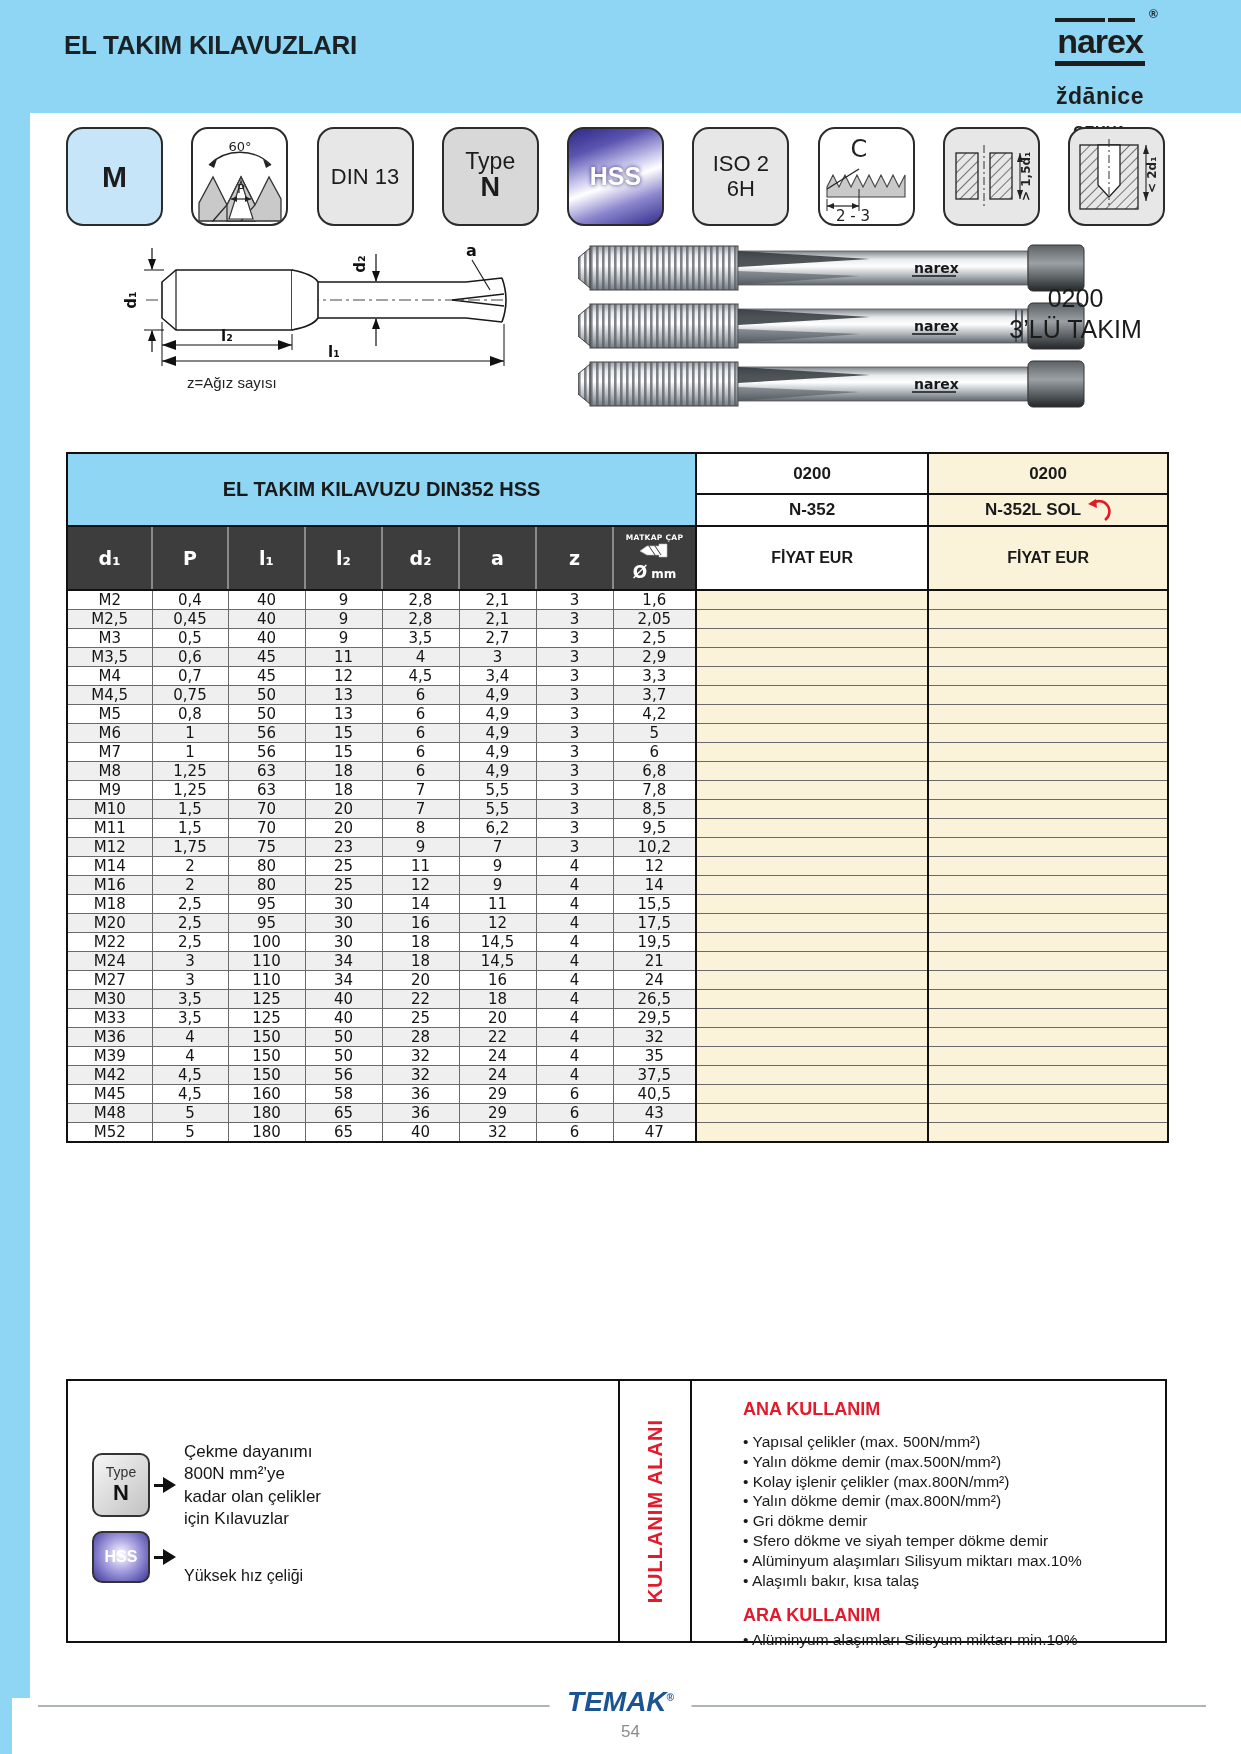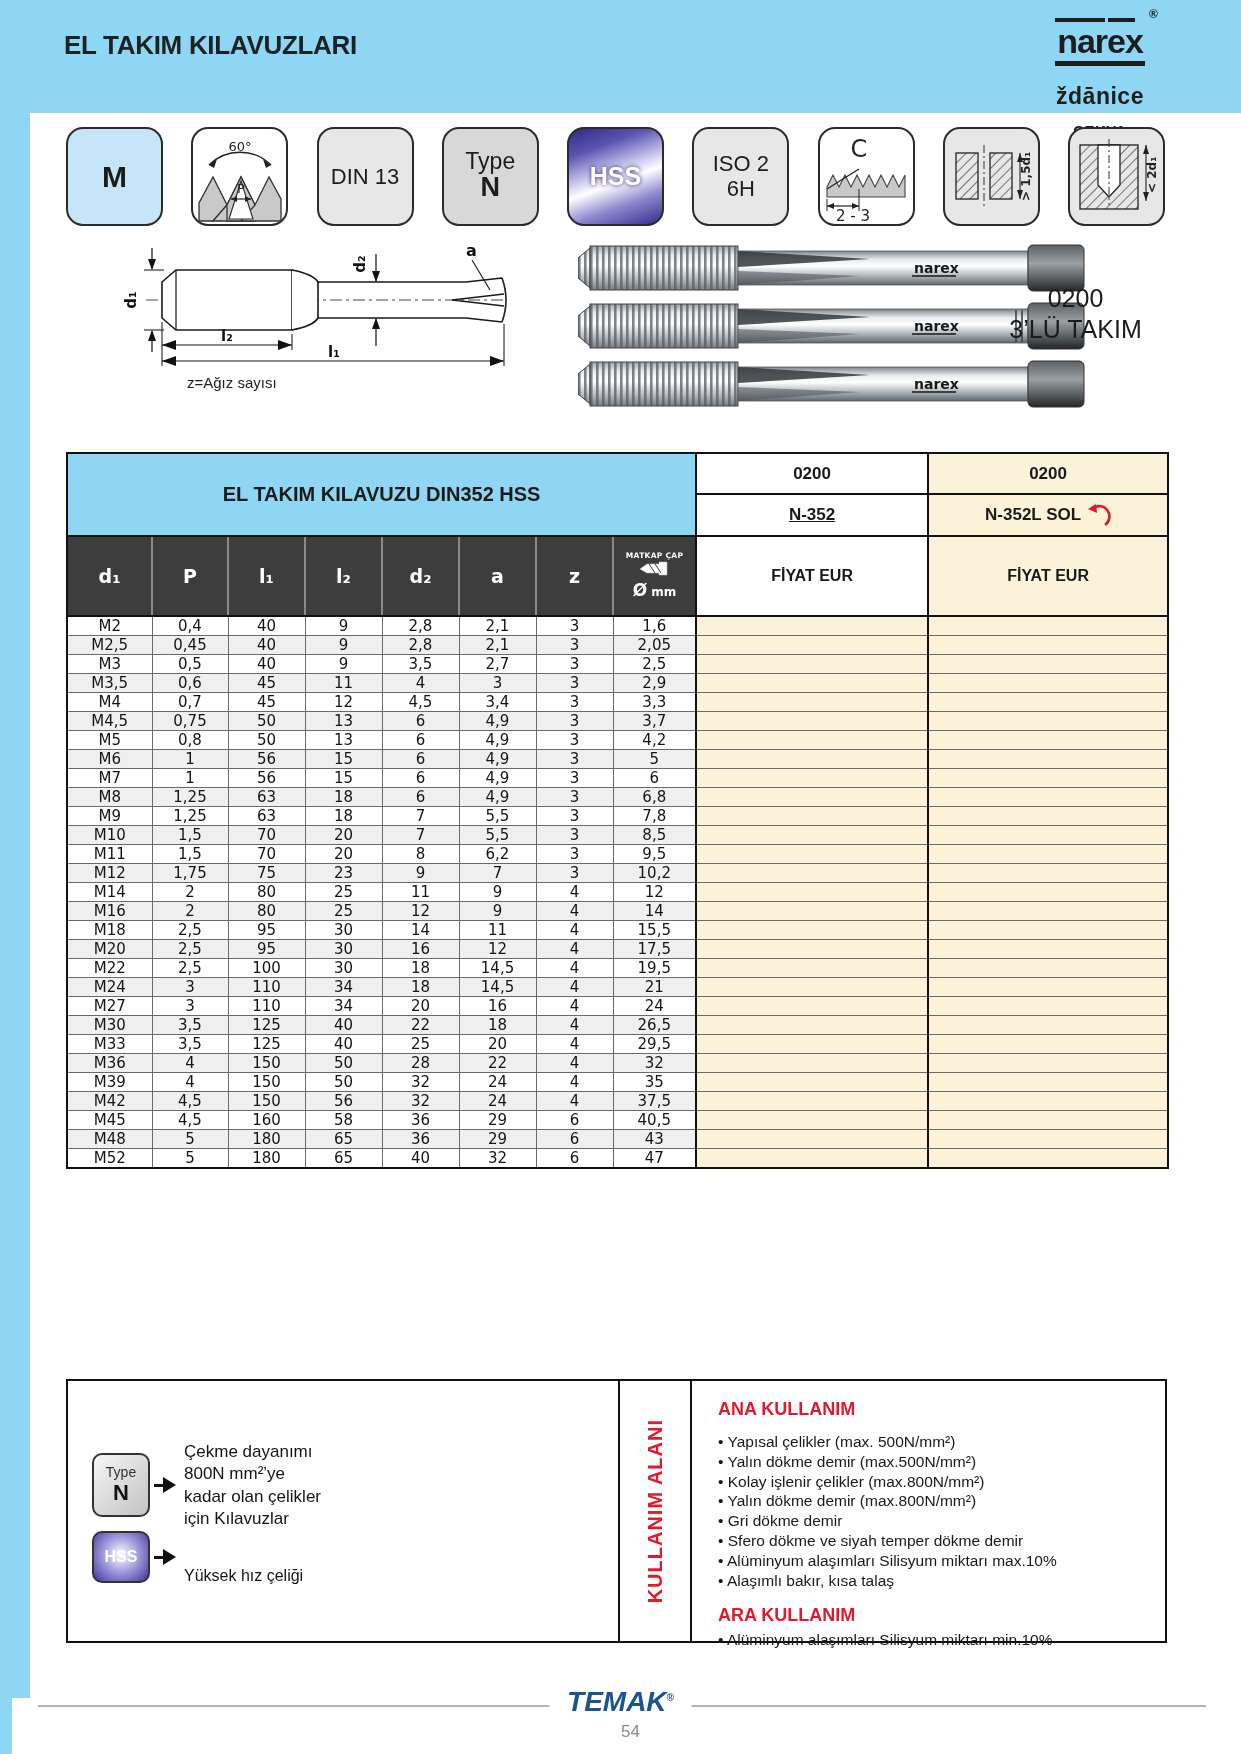--- a/index.html
+++ b/index.html
@@ -39,24 +39,24 @@
 
   
   .photos { position:absolute; left:578px; top:240px; }
   .product-code { position:absolute; left:978px; top:283px; width:195px; text-align:center; font-size:25px; color:#1b1b1b; line-height:1.25; }
 
   
   table.main { position:absolute; left:66px; top:452px; width:1101px; border-collapse:collapse; table-layout:fixed; border:2px solid #111; }
   table.main td, table.main th { text-align:center; vertical-align:middle; overflow:hidden; }
   .cell-title { background:#8ed6f3; font-size:20px; font-weight:bold; border:2px solid #111; }
   .code-cell { height:41px; font-size:17px; font-weight:bold; background:#fff; border:2px solid #111; }
-  .model-cell { height:42px; font-size:17px; font-weight:bold; background:#fff; border:2px solid #111;text-decoration:underline; }
+  .model-cell { height:32px; font-size:17px; font-weight:bold; background:#fff; border:2px solid #111; }
   .cream { background:#faf3da !important; }
   .sol-wrap { display:inline-flex; align-items:center; }
-  .dark-h { height:80px; background:#3e3d3d; color:#fff; font-size:19px; font-weight:bold; border-left:2px solid #8a8a8a; border-top:2px solid #111; border-bottom:2px solid #111; font-family:"DejaVu Sans","Liberation Sans",sans-serif; }
+  .dark-h { height:64px; background:#3e3d3d; color:#fff; font-size:19px; font-weight:bold; border-left:2px solid #8a8a8a; border-top:2px solid #111; border-bottom:2px solid #111; font-family:"DejaVu Sans","Liberation Sans",sans-serif; }
   th.dark-h:first-child { border-left:2px solid #111; }
   .drill-h { padding:1px 0; }
   .drill-label { font-size:7.5px; font-weight:bold; letter-spacing:0.3px; line-height:1; }
   .drill-unit { font-size:12px; line-height:1.1; }
   .drill-unit .oe { font-size:17px; font-weight:bold; }
   .price-h { font-size:16px; font-weight:bold; border:2px solid #111; background:#fff; }
   tbody.rows tr { height:16px; }
   tbody.rows td { font-size:15px; color:#141414; border:1px solid #6a6a6a; border-top:1px solid #9b9b9b; background:#fff;
                   font-family:"DejaVu Sans","Liberation Sans",sans-serif; }
   tbody.rows tr:nth-child(even) td { background:#efefef; }
@@ -75,21 +75,21 @@
                 background:radial-gradient(circle at 50% 45%, #ffffff 0%, #a49ede 45%, #4740a2 95%);
                 color:#fff; font-weight:bold; font-size:16px; display:flex; align-items:center; justify-content:center; }
   .arrow { display:flex; align-items:center; position:absolute; }
   .arrow .ln { width:9px; height:3px; background:#111; }
   .arrow .hd { width:0; height:0; border:8px solid transparent; border-left:13px solid #111; }
   .a1 { left:86px; top:96px; } .a2 { left:86px; top:168px; }
   .lg-text1 { position:absolute; left:116px; top:60px; font-size:17px; line-height:1.32; color:#151515; }
   .lg-text2 { position:absolute; left:116px; top:164px; font-size:16px; color:#151515;margin-top:22px; }
   .strip { width:72px; border-right:2px solid #111; display:flex; align-items:center; justify-content:center; }
   .strip span { writing-mode:vertical-rl; transform:rotate(180deg); color:#e31a2b; font-weight:bold; font-size:20px; letter-spacing:1px; }
-  .usage-box { flex:1; padding:10px 8px 16px 26px; }
+  .usage-box { flex:1; padding:10px 8px 16px 26px;margin-left:25px; }
   .usage-h { color:#e31a2b; font-weight:bold; font-size:18px; margin:8px 0 12px; }
   .usage-h.h2 { margin-top:14px; margin-bottom:4px; }
   ul.usage { list-style:none; width:340px; font-size:15.5px; line-height:1.28; color:#191919; }
   ul.usage li { padding-left:13px; text-indent:-13px; }
   ul.usage li::before { content:"• "; }
 
   
   .footer-line { position:absolute; left:38px; top:1705px; width:1168px; border-top:2px solid #aeb4b9; z-index:0; }
   .footer-logo { position:absolute; left:50%; transform:translateX(-50%); top:1686px; background:#fff; padding:0 18px;
                  font-style:italic; font-weight:bold; font-size:28px; color:#1b5492; z-index:1; }

